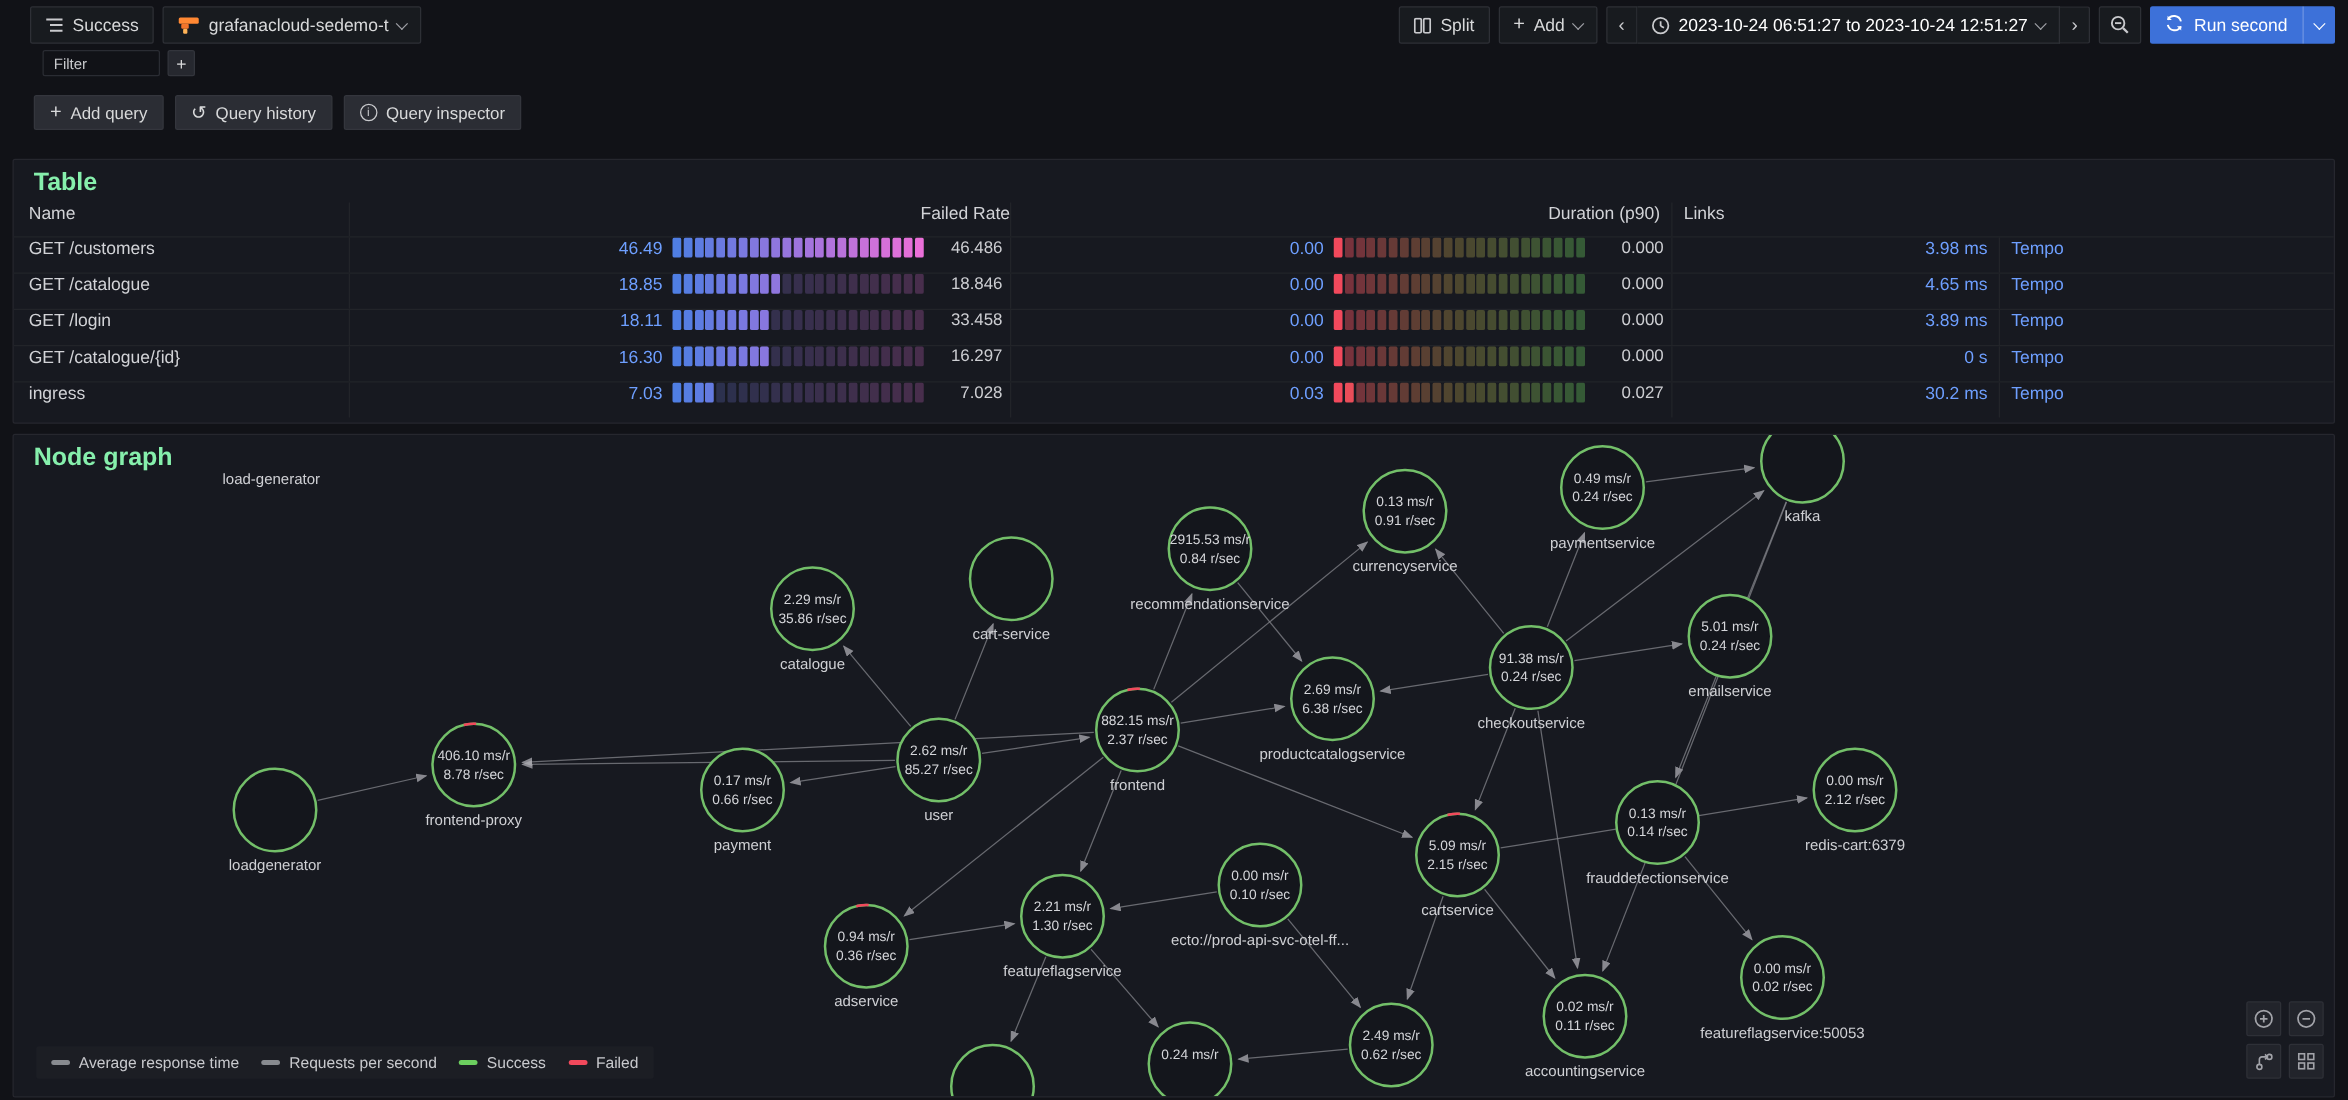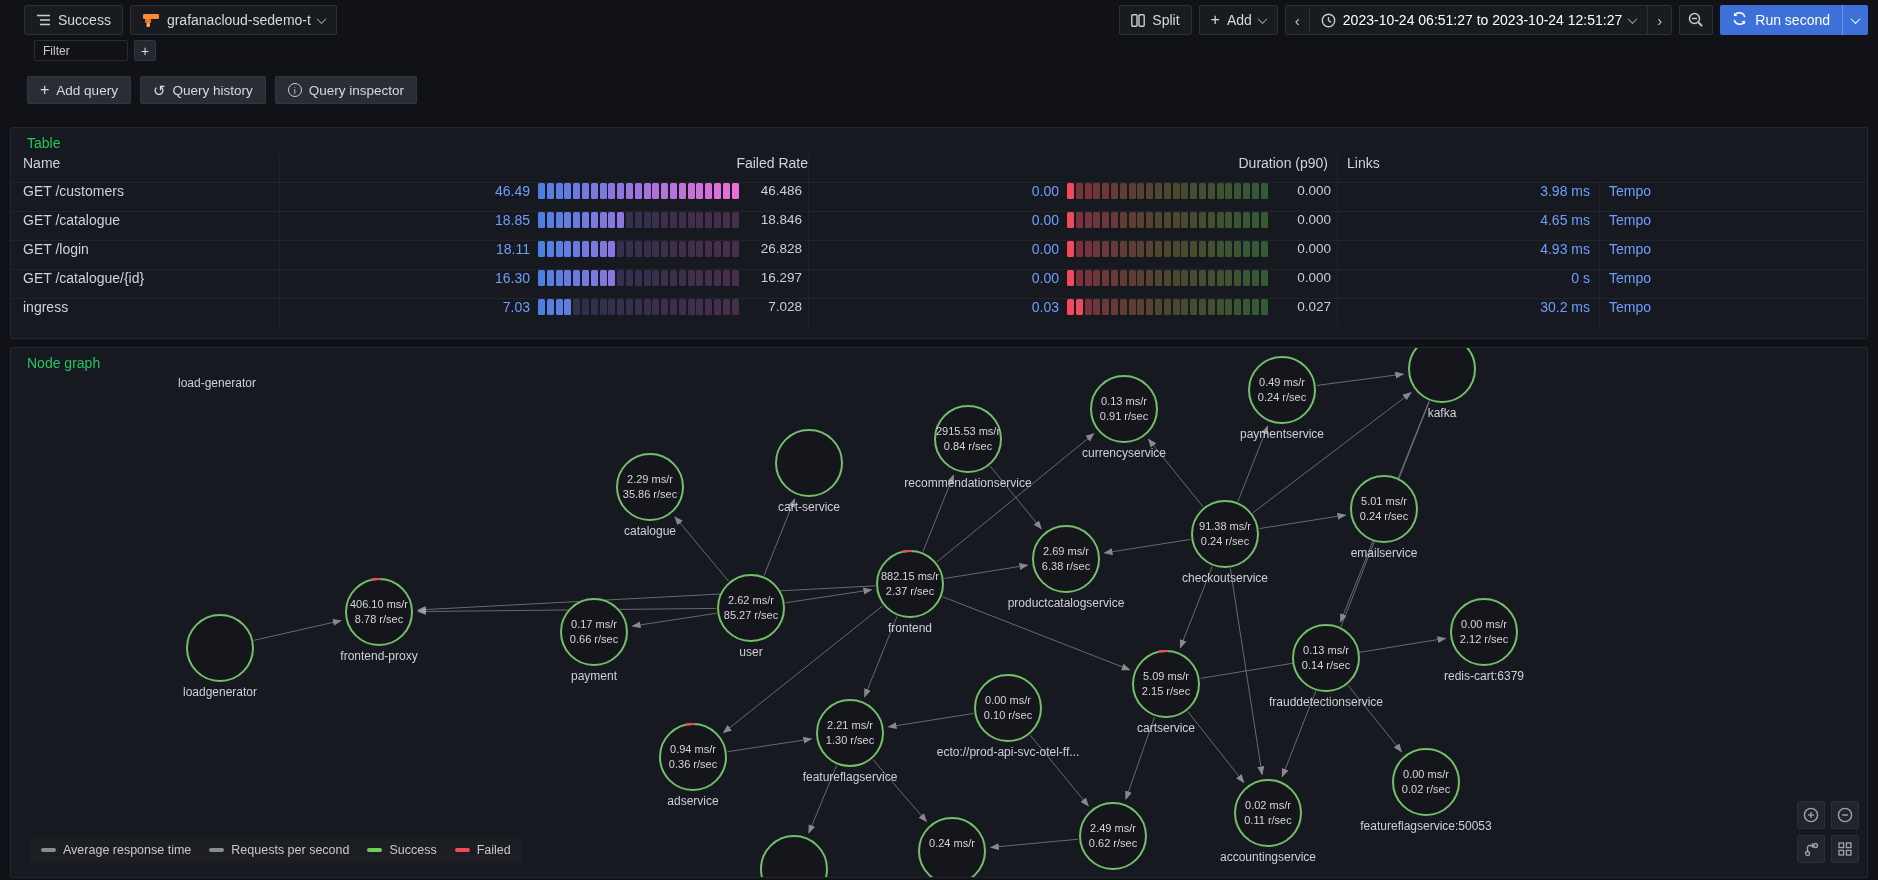--- a/index.html
+++ b/index.html
@@ -25,21 +25,21 @@
     display:flex;align-items:center;padding:0 8px;font-size:12px;color:#c9cacd}
   .plusbtn{position:absolute;left:134px;top:40px;width:22px;height:21px;background:#26282f;border:1px solid #33353c;border-radius:2px;
     display:flex;align-items:center;justify-content:center;color:#d8d9da;font-size:14px;cursor:pointer}
   .qbtns{position:absolute;left:27px;top:76px;display:flex;gap:9px}
   .qbtn{display:inline-flex;align-items:center;gap:7px;height:28px;padding:0 12px;background:#2b2d34;border:1px solid #34363d;
     border-radius:2px;font-size:13.5px;font-weight:500;color:#d8d9da;cursor:pointer}
   .icirc{display:inline-flex;width:14px;height:14px;border:1.3px solid #c9cacd;border-radius:50%;align-items:center;justify-content:center;
     font-size:9.5px;font-style:normal;color:#c9cacd}
   
   .panel{position:absolute;background:#171920;border:1px solid #26272e;border-radius:2px}
-  .ptitle{font-size:14px;color:#22c55e;padding:7px 16px 4px 16px;font-weight:400}
+  .ptitle{font-size:20px;color:#86efac;padding:7px 16px 4px 16px;font-weight:700}
   
   .thead,.trow{display:grid;grid-template-columns:269px 529px 529px 262px 265px;align-items:stretch}
   .thead{height:27px}
   .trow{height:29px;border-top:1px solid #222429}
   .c{display:flex;align-items:flex-start;border-right:1px solid #222429;overflow:hidden}
   .c.last{border-right:none}
   .hc{font-size:14px;font-weight:500;color:#d2d3d7}
   .namec{padding-left:12px;font-size:14px;color:#d2d3d7}
   .numl{width:250px;text-align:right;font-size:14px;color:#6e9fff;cursor:pointer;flex:0 0 250px}
   .gauge{display:flex;gap:1.8px;margin:0 8px;flex:0 0 auto}
@@ -337,21 +337,21 @@
             <div class="gcell" style="background: rgb(59, 47, 76);"></div>
             <div class="gcell" style="background: rgb(61, 47, 76);"></div>
             <div class="gcell" style="background: rgb(63, 47, 76);"></div>
             <div class="gcell" style="background: rgb(64, 47, 76);"></div>
             <div class="gcell" style="background: rgb(66, 47, 76);"></div>
             <div class="gcell" style="background: rgb(67, 46, 76);"></div>
             <div class="gcell" style="background: rgb(69, 46, 76);"></div>
             <div class="gcell" style="background: rgb(70, 46, 76);"></div>
             <div class="gcell" style="background: rgb(72, 46, 76);"></div>
           </div>
-          <div class="gval">26.828</div>
+          <div class="gval">33.458</div>
         </div>
         <div class="c ">
           <div class="numl">0.00</div>
           <div class="gauge">
             <div class="gcell" style="background: rgb(242, 73, 92);"></div>
             <div class="gcell" style="background: rgb(119, 50, 60);"></div>
             <div class="gcell" style="background: rgb(115, 52, 59);"></div>
             <div class="gcell" style="background: rgb(111, 54, 57);"></div>
             <div class="gcell" style="background: rgb(106, 56, 56);"></div>
             <div class="gcell" style="background: rgb(102, 58, 54);"></div>
@@ -368,21 +368,21 @@
             <div class="gcell" style="background: rgb(66, 79, 50);"></div>
             <div class="gcell" style="background: rgb(64, 81, 50);"></div>
             <div class="gcell" style="background: rgb(62, 83, 51);"></div>
             <div class="gcell" style="background: rgb(59, 85, 51);"></div>
             <div class="gcell" style="background: rgb(57, 87, 52);"></div>
             <div class="gcell" style="background: rgb(55, 88, 53);"></div>
             <div class="gcell" style="background: rgb(53, 90, 54);"></div>
           </div>
           <div class="gval">0.000</div>
         </div>
-        <div class="c durc">4.93 ms</div>
+        <div class="c durc">3.89 ms</div>
         <div class="c linkc last">Tempo</div>
       </div>
       <div class="trow">
         <div class="c namec">GET /catalogue/{id}</div>
         <div class="c ">
           <div class="numl">16.30</div>
           <div class="gauge">
             <div class="gcell" style="background: rgb(79, 126, 227);"></div>
             <div class="gcell" style="background: rgb(86, 125, 226);"></div>
             <div class="gcell" style="background: rgb(93, 124, 226);"></div>

